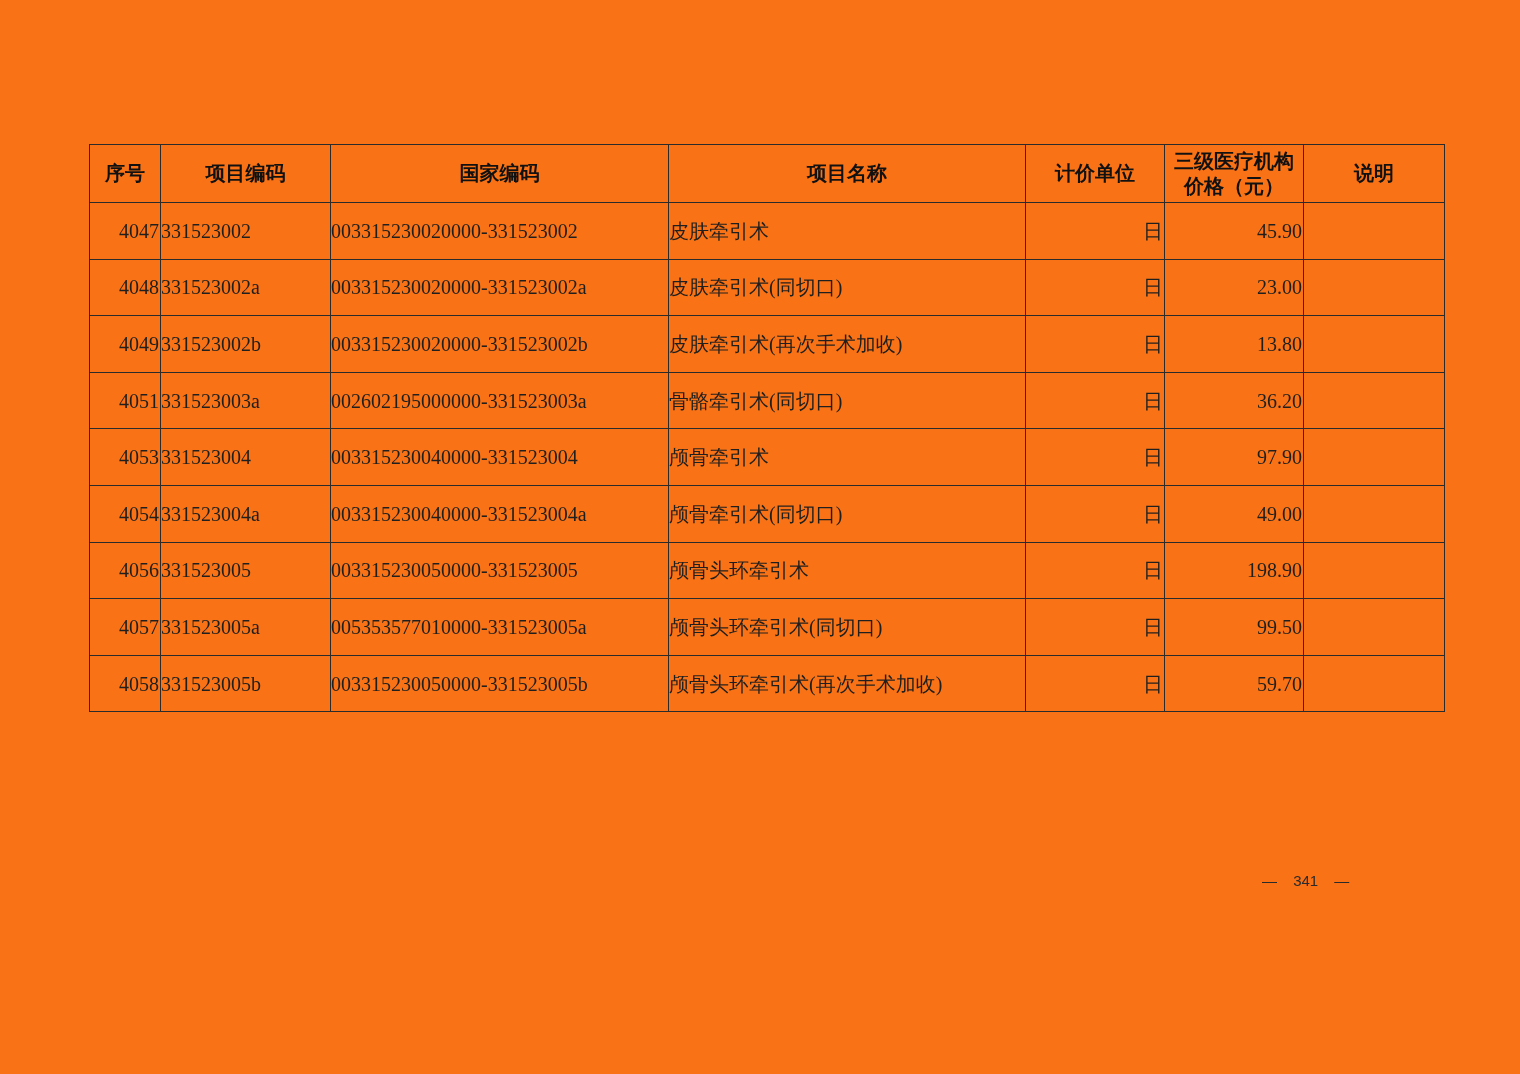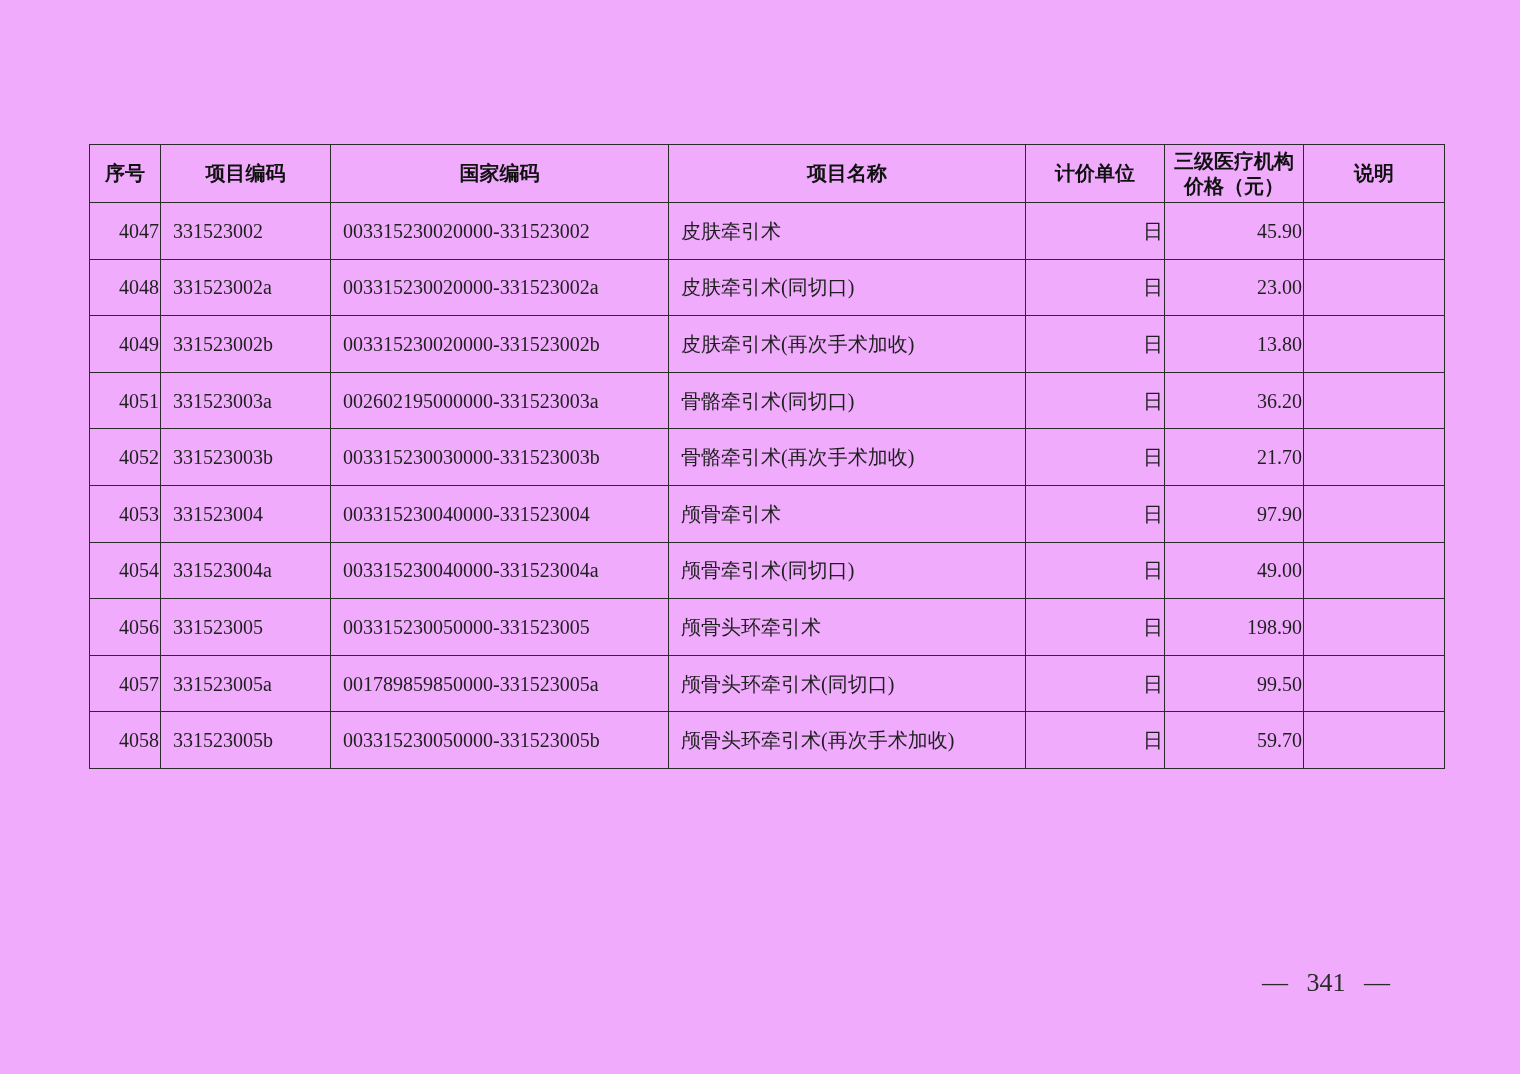--- a/index.html
+++ b/index.html
@@ -7,21 +7,21 @@
     padding: 0;
     background: #ffffff;
     width: 1520px;
     height: 1074px;
     overflow: hidden;
   }
   .page {
     position: relative;
     width: 1520px;
     height: 1074px;
-    background: #f0abfc;
+    background: #f97316;
     font-family: "Liberation Serif", serif;
     color: #1f1f1f;
   }
   table.price-table {
     position: absolute;
     left: 89px;
     top: 144px;
     width: 1355px;
     border-collapse: collapse;
     table-layout: fixed;
@@ -43,28 +43,28 @@
     white-space: pre-line;
     line-height: 1.25;
     color: #111;
   }
   td {
     font-family: "Liberation Serif", serif;
     font-size: 20px;
     line-height: 1.2;
     color: #1f1f1f;
   }
-  td.c-left  { text-align: left; padding-left: 12px; }
+  td.c-left  { text-align: left; padding-left: 0; }
   td.c-center{ text-align: right; }
   .page-number {
     position: absolute;
     left: 1262px;
-    top: 968px;
-    font-family: Liberation Serif, serif;
-    font-size: 26px;
+    top: 872px;
+    font-family: Liberation Sans, sans-serif;
+    font-size: 15px;
     color: #2a2a2a;
     word-spacing: 12px;
     white-space: nowrap;
   }
 </style>
 </head>
 <body>
 
 <div class="page">
   <table class="price-table">
@@ -120,29 +120,20 @@
       <tr>
         <td class="c-center">4051</td>
         <td class="c-left">331523003a</td>
         <td class="c-left">002602195000000-331523003a</td>
         <td class="c-left">骨骼牵引术(同切口)</td>
         <td class="c-center">日</td>
         <td class="c-center">36.20</td>
         <td class="c-center"></td>
       </tr>
       <tr>
-        <td class="c-center">4052</td>
-        <td class="c-left">331523003b</td>
-        <td class="c-left">003315230030000-331523003b</td>
-        <td class="c-left">骨骼牵引术(再次手术加收)</td>
-        <td class="c-center">日</td>
-        <td class="c-center">21.70</td>
-        <td class="c-center"></td>
-      </tr>
-      <tr>
         <td class="c-center">4053</td>
         <td class="c-left">331523004</td>
         <td class="c-left">003315230040000-331523004</td>
         <td class="c-left">颅骨牵引术</td>
         <td class="c-center">日</td>
         <td class="c-center">97.90</td>
         <td class="c-center"></td>
       </tr>
       <tr>
         <td class="c-center">4054</td>
@@ -158,21 +149,21 @@
         <td class="c-left">331523005</td>
         <td class="c-left">003315230050000-331523005</td>
         <td class="c-left">颅骨头环牵引术</td>
         <td class="c-center">日</td>
         <td class="c-center">198.90</td>
         <td class="c-center"></td>
       </tr>
       <tr>
         <td class="c-center">4057</td>
         <td class="c-left">331523005a</td>
-        <td class="c-left">001789859850000-331523005a</td>
+        <td class="c-left">005353577010000-331523005a</td>
         <td class="c-left">颅骨头环牵引术(同切口)</td>
         <td class="c-center">日</td>
         <td class="c-center">99.50</td>
         <td class="c-center"></td>
       </tr>
       <tr>
         <td class="c-center">4058</td>
         <td class="c-left">331523005b</td>
         <td class="c-left">003315230050000-331523005b</td>
         <td class="c-left">颅骨头环牵引术(再次手术加收)</td>

